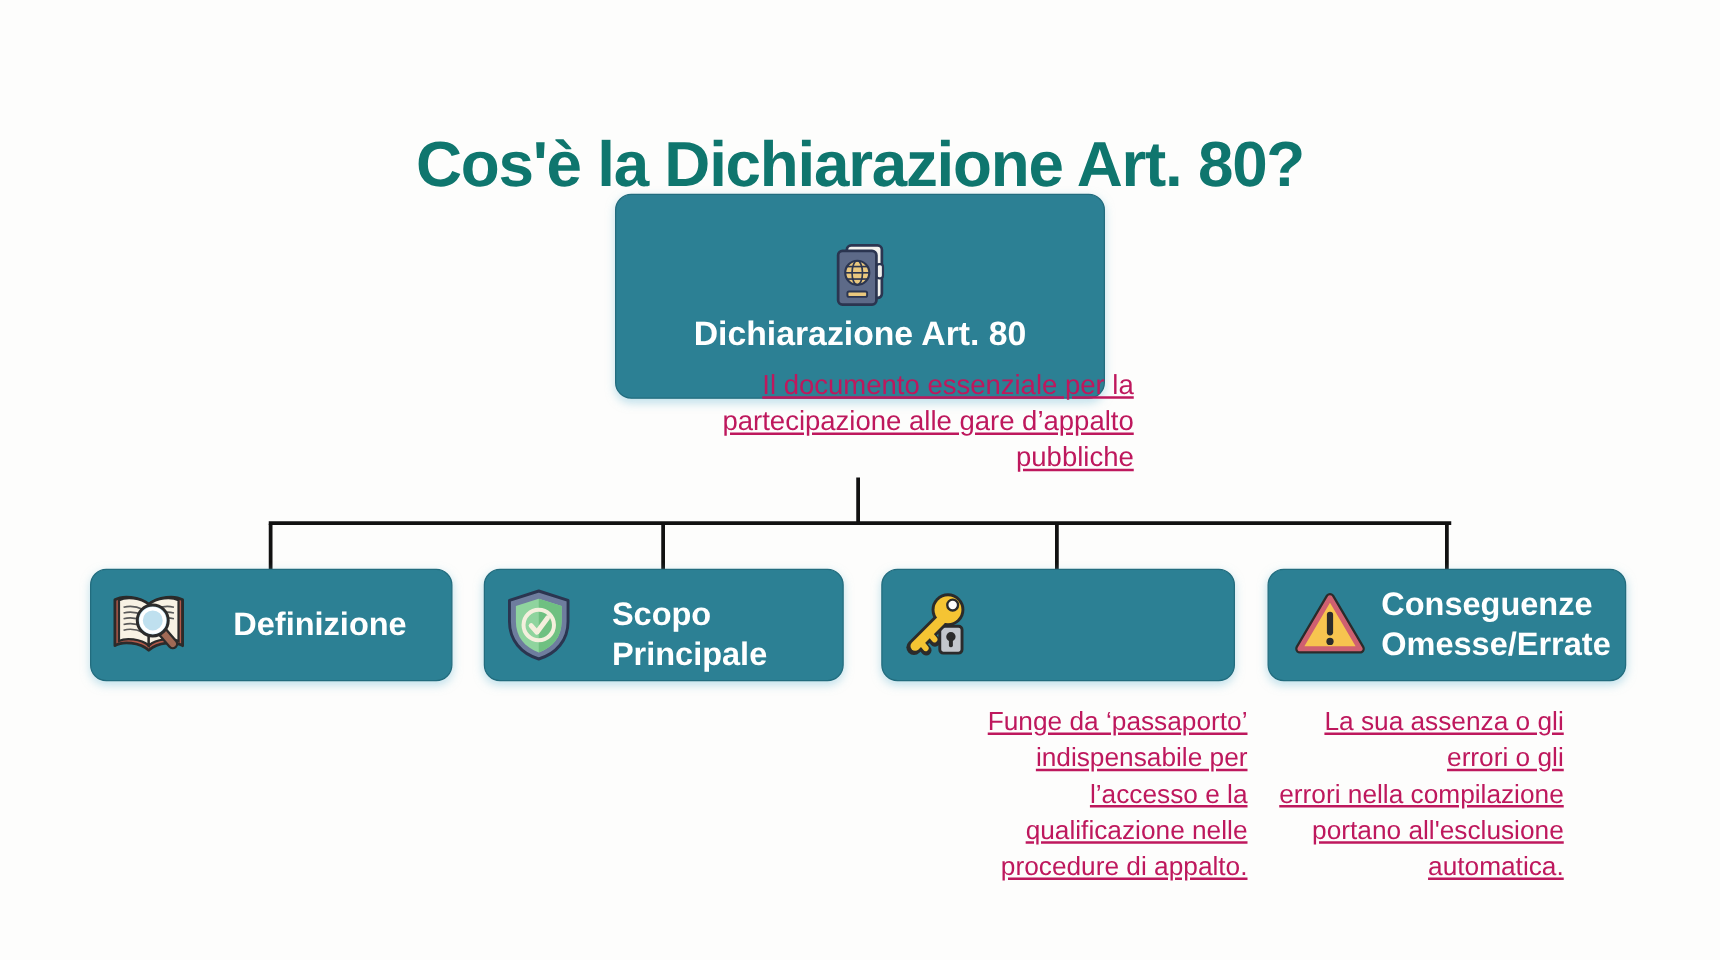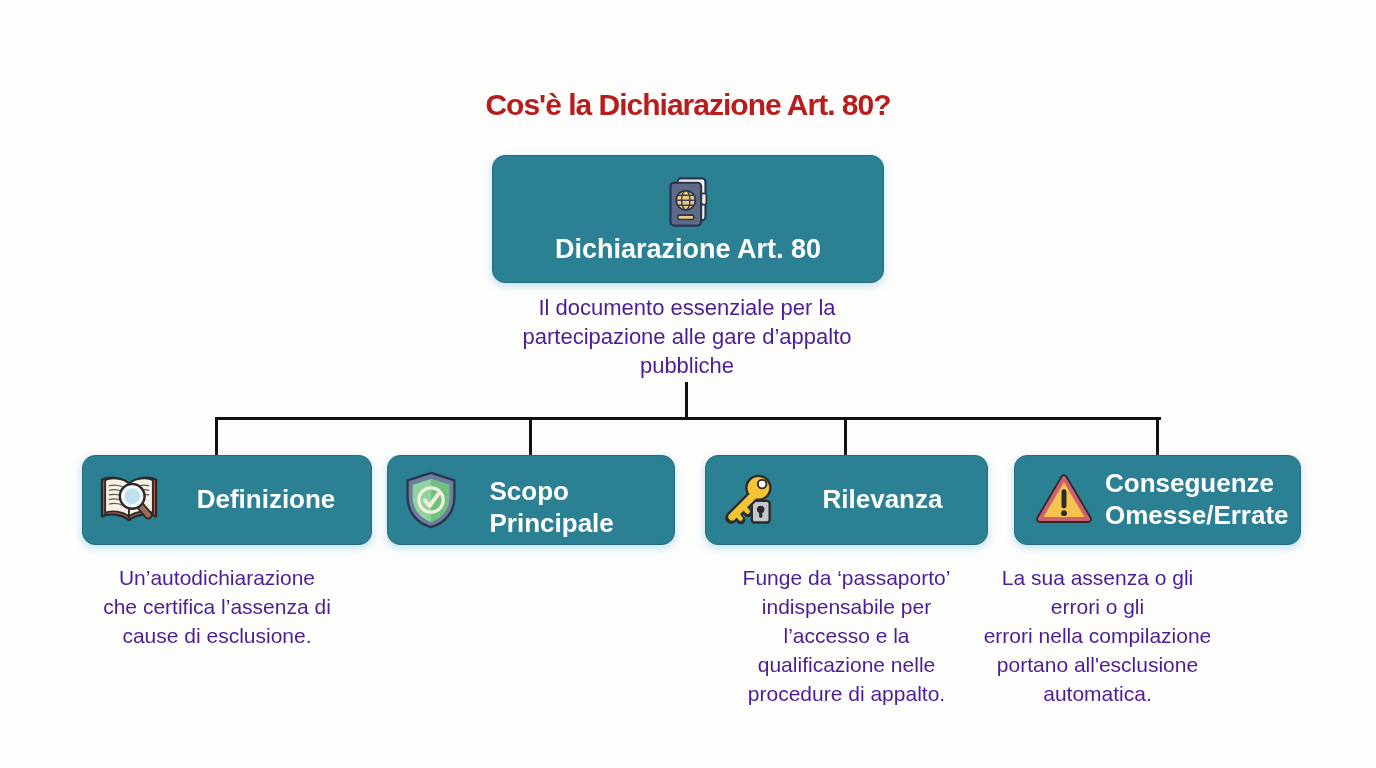--- a/index.html
+++ b/index.html
@@ -8,67 +8,68 @@
     background: #fdfdfc;
     font-family: "Liberation Sans", "DejaVu Sans", sans-serif;
     color: #1a1a1a;
     overflow: hidden;
   }
   .stage { position: relative; width: 1376px; height: 768px; }
 
   .title {
     position: absolute; top: 68px; left: 0; right: 0;
     text-align: center;
-    font-size: 30px; font-weight: 700; letter-spacing: -1px;
-    color: #b91c1c;
+    font-size: 51px; font-weight: 700; letter-spacing: -1px;
+    color: #0f766e;
   }
 
   .node {
     position: absolute;
     background: #2c8094;
     border: 1px solid #226c7e;
     border-radius: 13px;
     box-shadow: 0 3px 8px rgba(140, 200, 220, 0.55);
     box-sizing: border-box;
     color: #ffffff;
   }
   .root-node {
-    left: 492px; top: 155px; width: 392px; height: 128px;
+    left: 492px; top: 155px; width: 392px; height: 164px;
     display: flex; flex-direction: column;
     align-items: center; justify-content: center;
     gap: 5px; padding: 8px 0;
   }
   .root-node .node-label {
     font-size: 27px; font-weight: 700; line-height: 1.1;
   }
   .branch-node {
     top: 455px; height: 90px;
     display: flex; align-items: center;
     padding: 0 13px; gap: 12px;
   }
   .branch-node .label-wrap {
     flex: 1; display: flex; justify-content: center;
   }
   .branch-node .node-label {
     font-size: 26px; font-weight: 700; line-height: 1.23;
     text-align: left;
   }
-  .b1 { left: 72px;   width: 290px; margin-left: 10px; }
+  .b1 { left: 72px;   width: 290px; }
   .b2 { left: 387px;  width: 288px; }
   .b3 { left: 705px;  width: 283px; }
   .b4 { left: 1014px; width: 287px; padding-left: 20px; }
   .b2 .node-label { max-width: 155px; margin-top: 16px; }
   .b4 .node-label { max-width: 195px; }
 
   .desc {
     position: absolute;
-    text-align: center;
+    text-align: right;
     font-size: 21px; line-height: 1.38;
-    color: #4c1d95;
+    color: #be185d;
     white-space: pre-line;
+    text-decoration: underline;
   }
   .root-desc {
     left: 467px; top: 293px; width: 440px;
     font-size: 22px; line-height: 1.32;
   }
   .d1 { left: 62px;   top: 564px; width: 310px; }
   .d2 { left: 377px;  top: 564px; width: 308px; }
   .d3 { left: 695px;  top: 564px; width: 303px; }
   .d4 { left: 944px; top: 564px; width: 307px; }
 
@@ -161,40 +162,34 @@
       <line x1="13" y1="51" x2="36" y2="28" stroke="#2b2b2b" stroke-width="13" stroke-linecap="round"></line>
       <line x1="19.5" y1="49" x2="23.5" y2="53.5" stroke="#2b2b2b" stroke-width="9" stroke-linecap="round"></line>
       <line x1="27" y1="41.5" x2="31" y2="46" stroke="#2b2b2b" stroke-width="9" stroke-linecap="round"></line>
       <circle cx="42" cy="19" r="14" fill="#2b2b2b"></circle>
       <line x1="14" y1="50" x2="36" y2="28" stroke="#f5c433" stroke-width="8" stroke-linecap="round"></line>
       <line x1="20" y1="48.2" x2="23" y2="51.8" stroke="#f5c433" stroke-width="5" stroke-linecap="round"></line>
       <line x1="27.5" y1="40.7" x2="30.5" y2="44.3" stroke="#f5c433" stroke-width="5" stroke-linecap="round"></line>
       <circle cx="42" cy="19" r="11.5" fill="#f5c433"></circle>
       <circle cx="46" cy="15" r="4.6" fill="#fdfdfb" stroke="#2b2b2b" stroke-width="2"></circle>
     </svg>
-    <div class="label-wrap">
-      <div class="node-label">Rilevanza</div>
-    </div>
   </div>
 
   <div class="node branch-node b4">
     <svg class="icon" width="58" height="58" viewBox="0 0 64 64">
       <path d="M32 8 L58.5 53 H5.5 Z" fill="none" stroke="#2b2b2b" stroke-width="8.5" stroke-linejoin="round"></path>
       <path d="M32 8 L58.5 53 H5.5 Z" fill="#f7c44f" stroke="#cf6070" stroke-width="4.5" stroke-linejoin="round"></path>
       <line x1="32" y1="23" x2="32" y2="38.5" stroke="#2b2b2b" stroke-width="5.5" stroke-linecap="round"></line>
       <circle cx="32" cy="46.5" r="3.2" fill="#2b2b2b"></circle>
     </svg>
     <div class="label-wrap">
       <div class="node-label">Conseguenze Omesse/Errate</div>
     </div>
   </div>
 
-  <div class="desc d1">Un’autodichiarazione
-che certifica l’assenza di
-cause di esclusione.</div>
   <div class="desc d3">Funge da ‘passaporto’
 indispensabile per
 l’accesso e la
 qualificazione nelle
 procedure di appalto.</div>
   <div class="desc d4">La sua assenza o gli
 errori o gli
 errori nella compilazione
 portano all'esclusione
 automatica.</div>

